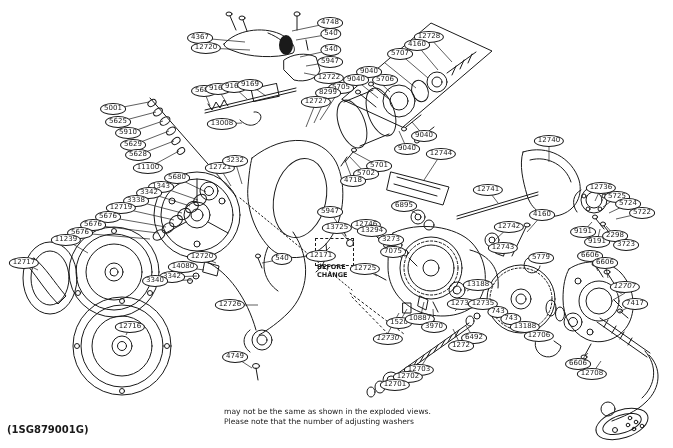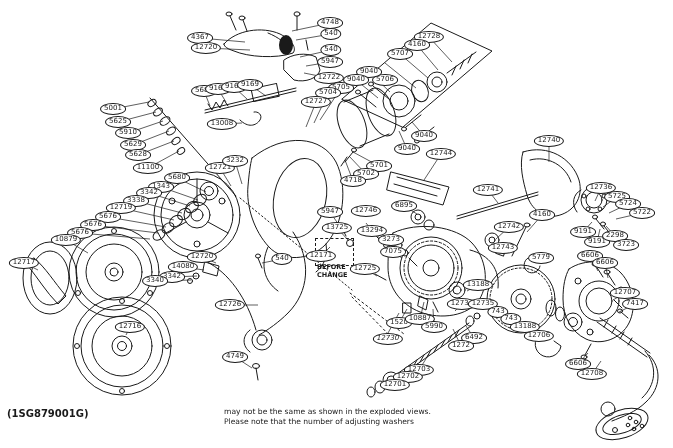--- a/index.html
+++ b/index.html
@@ -22,21 +22,21 @@
   }
   #before-change-box{
     position:absolute;left:315px;top:238px;width:37px;height:26px;
     border:1px dashed #1a1a1a;z-index:2;
   }
   #before-change-label{
     position:absolute;left:317px;top:264px;font-size:6.5px;line-height:7.5px;
     font-weight:bold;letter-spacing:0px;z-index:3;
   }
   #diagram-code{
-    position:absolute;left:7px;top:408px;font-size:10px;font-weight:bold;z-index:3;
+    position:absolute;left:7px;top:424px;font-size:10px;font-weight:bold;z-index:3;
     font-family:"DejaVu Sans",sans-serif;
   }
   #note-block{
     position:absolute;left:224px;top:407px;font-size:7.6px;line-height:9.6px;z-index:3;
     font-family:"DejaVu Sans",sans-serif;
   }
   #note-block div{white-space:nowrap;}
 </style>
 </head>
 <body>
@@ -433,42 +433,42 @@
 
   <div id="callout-layer">
       <div class="callout" style="left: 200px; top: 38px;">4367</div>
       <div class="callout" style="left: 206px; top: 48px;">12720</div>
       <div class="callout" style="left: 330px; top: 23px;">4748</div>
       <div class="callout" style="left: 331px; top: 34px;">540</div>
       <div class="callout" style="left: 331px; top: 50px;">540</div>
       <div class="callout" style="left: 330px; top: 62px;">5947</div>
       <div class="callout" style="left: 329px; top: 78px;">12722</div>
       <div class="callout" style="left: 341px; top: 88px;">5705</div>
-      <div class="callout" style="left: 328px; top: 93px;">5704</div>
+      <div class="callout" style="left: 328px; top: 93px;">8299</div>
       <div class="callout" style="left: 316px; top: 102px;">12727</div>
       <div class="callout" style="left: 204px; top: 91px;">5684</div>
       <div class="callout" style="left: 218px; top: 89px;">9167</div>
       <div class="callout" style="left: 234px; top: 87px;">9168</div>
       <div class="callout" style="left: 250px; top: 85px;">9169</div>
       <div class="callout" style="left: 222px; top: 124px;">13008</div>
       <div class="callout" style="left: 113px; top: 109px;">5001</div>
       <div class="callout" style="left: 118px; top: 122px;">5625</div>
       <div class="callout" style="left: 128px; top: 133px;">5910</div>
       <div class="callout" style="left: 133px; top: 145px;">5629</div>
       <div class="callout" style="left: 138px; top: 155px;">5628</div>
       <div class="callout" style="left: 148px; top: 168px;">11100</div>
       <div class="callout" style="left: 177px; top: 178px;">5680</div>
       <div class="callout" style="left: 161px; top: 187px;">1343</div>
       <div class="callout" style="left: 149px; top: 193px;">3342</div>
       <div class="callout" style="left: 136px; top: 201px;">3338</div>
       <div class="callout" style="left: 121px; top: 208px;">12719</div>
       <div class="callout" style="left: 108px; top: 217px;">5676</div>
       <div class="callout" style="left: 93px; top: 225px;">5676</div>
       <div class="callout" style="left: 80px; top: 233px;">5676</div>
-      <div class="callout" style="left: 66px; top: 240px;">10879</div>
+      <div class="callout" style="left: 66px; top: 240px;">11239</div>
       <div class="callout" style="left: 24px; top: 263px;">12717</div>
       <div class="callout" style="left: 130px; top: 327px;">12716</div>
       <div class="callout" style="left: 220px; top: 168px;">12721</div>
       <div class="callout" style="left: 235px; top: 161px;">3232</div>
       <div class="callout" style="left: 429px; top: 37px;">12728</div>
       <div class="callout" style="left: 417px; top: 45px;">4160</div>
       <div class="callout" style="left: 400px; top: 54px;">5707</div>
       <div class="callout" style="left: 385px; top: 63px; margin-top: 17px;">5706</div>
       <div class="callout" style="left: 369px; top: 72px;">9040</div>
       <div class="callout" style="left: 356px; top: 80px;">9040</div>
@@ -485,46 +485,46 @@
       <div class="callout" style="left: 601px; top: 188px;">12736</div>
       <div class="callout" style="left: 617px; top: 197px;">5725</div>
       <div class="callout" style="left: 628px; top: 204px;">5724</div>
       <div class="callout" style="left: 642px; top: 213px;">5722</div>
       <div class="callout" style="left: 583px; top: 232px;">9191</div>
       <div class="callout" style="left: 597px; top: 242px;">9191</div>
       <div class="callout" style="left: 615px; top: 236px;">2298</div>
       <div class="callout" style="left: 626px; top: 245px;">3723</div>
       <div class="callout" style="left: 590px; top: 256px;">6606</div>
       <div class="callout" style="left: 605px; top: 263px;">6606</div>
-      <div class="callout" style="left: 625px; top: 293px;">12707</div>
+      <div class="callout" style="left: 625px; top: 287px; font-style: italic;">12707</div>
       <div class="callout" style="left: 635px; top: 304px;">7417</div>
       <div class="callout" style="left: 578px; top: 364px;">6606</div>
       <div class="callout" style="left: 592px; top: 374px;">12708</div>
       <div class="callout" style="left: 330px; top: 212px;">5947</div>
       <div class="callout" style="left: 337px; top: 228px;">13725</div>
-      <div class="callout" style="left: 366px; top: 211px;">12746</div>
+      <div class="callout" style="left: 366px; top: 225px;">12746</div>
       <div class="callout" style="left: 372px; top: 231px;">13294</div>
       <div class="callout" style="left: 391px; top: 240px;">3273</div>
       <div class="callout" style="left: 393px; top: 252px;">7075</div>
       <div class="callout" style="left: 321px; top: 256px;">12171</div>
       <div class="callout" style="left: 365px; top: 269px;">12725</div>
       <div class="callout" style="left: 509px; top: 227px;">12742</div>
       <div class="callout" style="left: 503px; top: 248px;">12743</div>
       <div class="callout" style="left: 541px; top: 258px;">5779</div>
       <div class="callout" style="left: 478px; top: 285px;">13188</div>
       <div class="callout" style="left: 462px; top: 304px;">12734</div>
       <div class="callout" style="left: 483px; top: 304px;">12735</div>
       <div class="callout" style="left: 498px; top: 312px;">743</div>
       <div class="callout" style="left: 511px; top: 319px;">743</div>
       <div class="callout" style="left: 525px; top: 327px;">13188</div>
       <div class="callout" style="left: 539px; top: 336px;">12706</div>
       <div class="callout" style="left: 399px; top: 323px;">1520</div>
       <div class="callout" style="left: 388px; top: 339px; font-style: italic;">12730</div>
       <div class="callout" style="left: 420px; top: 319px;">10887</div>
-      <div class="callout" style="left: 434px; top: 327px;">5990</div>
+      <div class="callout" style="left: 434px; top: 327px;">3970</div>
       <div class="callout" style="left: 474px; top: 338px;">6492</div>
       <div class="callout" style="left: 461px; top: 346px;">1272</div>
       <div class="callout" style="left: 419px; top: 370px;">12703</div>
       <div class="callout" style="left: 408px; top: 377px;">12702</div>
       <div class="callout" style="left: 395px; top: 385px;">12701</div>
       <div class="callout" style="left: 202px; top: 257px;">12720</div>
       <div class="callout" style="left: 183px; top: 267px;">14080</div>
       <div class="callout" style="left: 172px; top: 277px;">3342</div>
       <div class="callout" style="left: 155px; top: 281px;">3340</div>
       <div class="callout" style="left: 282px; top: 259px;">540</div>

